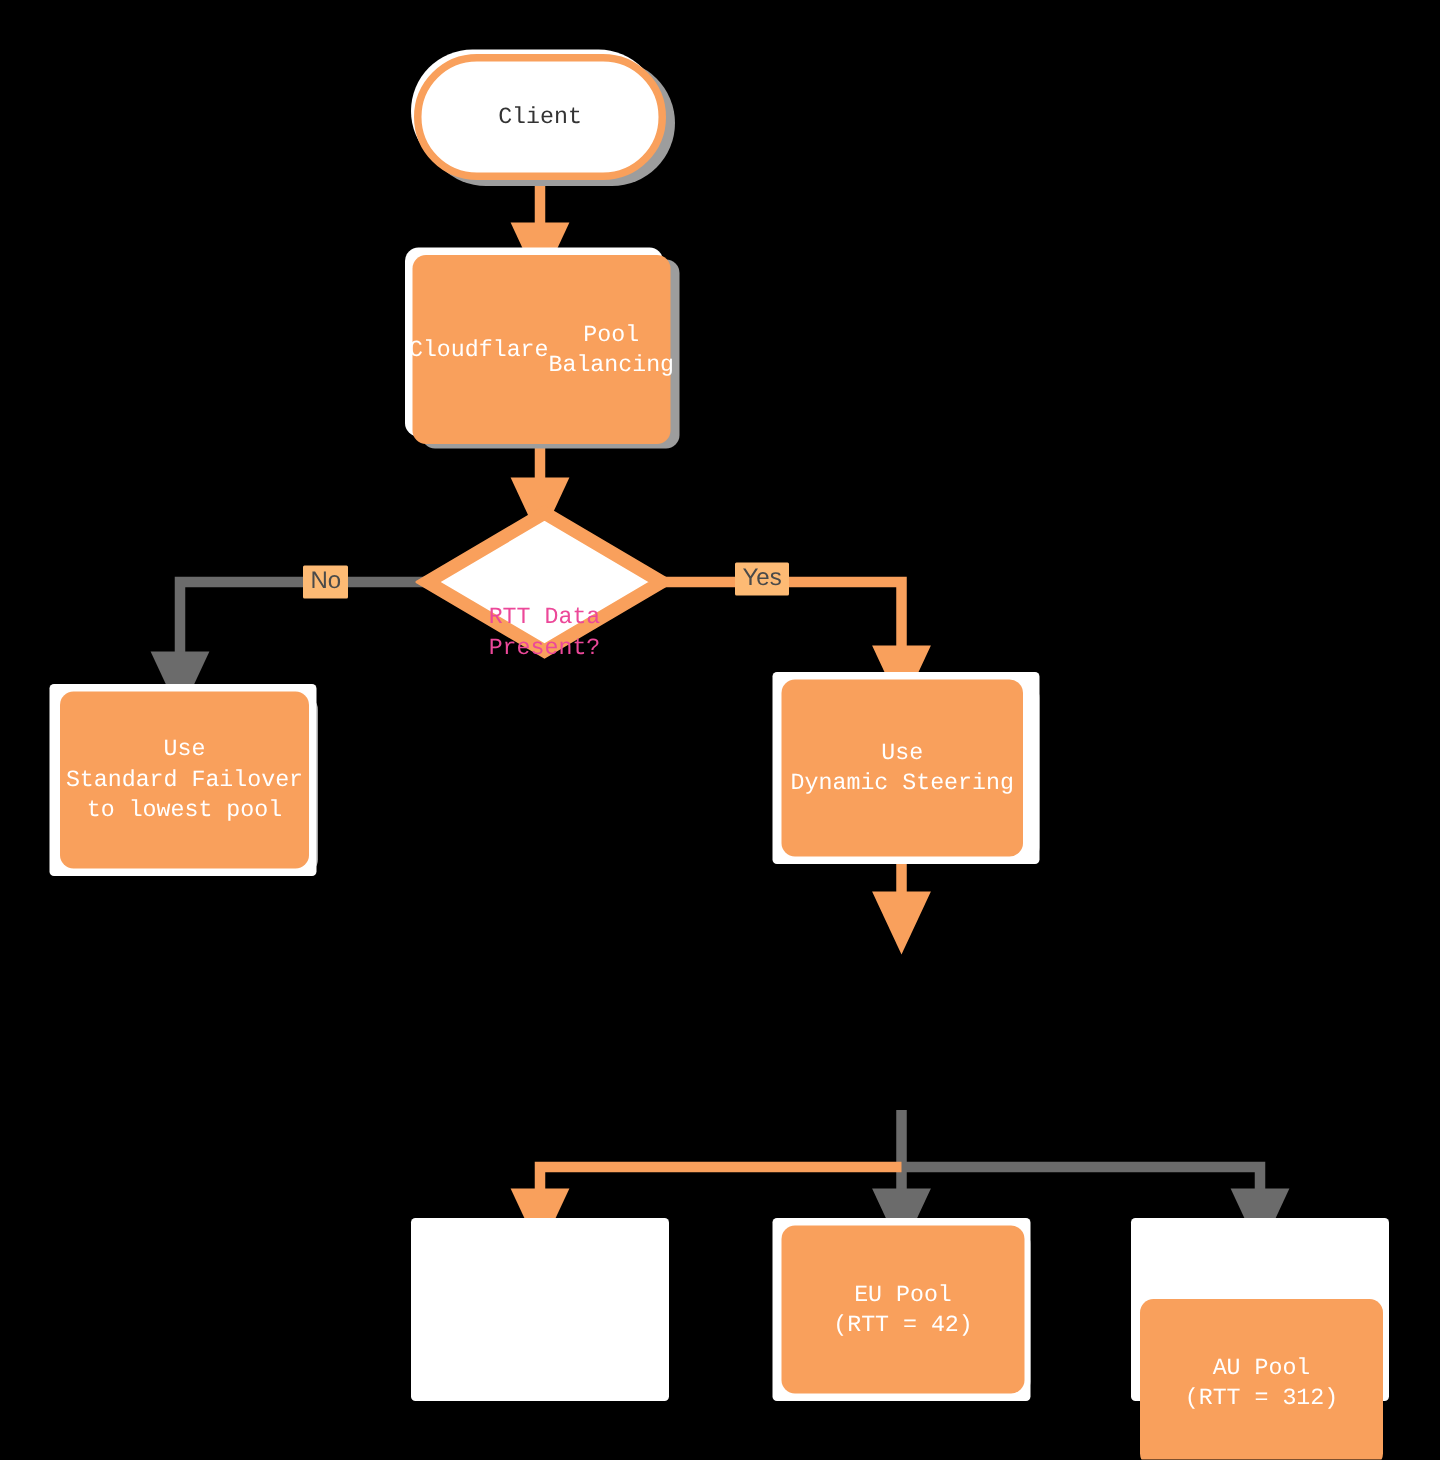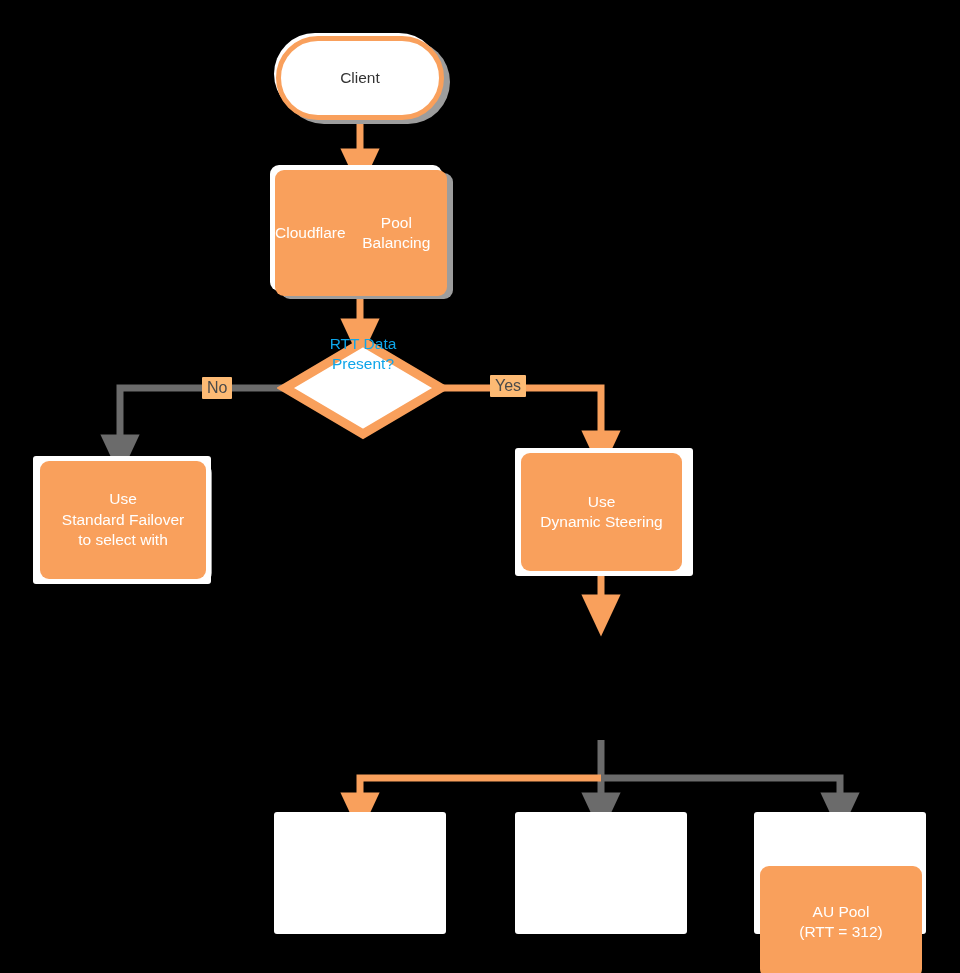--- a/index.html
+++ b/index.html
@@ -80,29 +80,29 @@
     width: 100%;
     height: 100%;
   }
   .node-decision-label {
     position: absolute;
     left: 0; top: 0;
     width: 100%;
     height: 100%;
     display: flex;
     align-items: center;
-    justify-content: flex-start;
+    justify-content: flex-end;
     text-align: center;
-    color: #0ea5e9;
+    color: #ec4899;
     font-size: 15.5px;
     line-height: 1.32;
     z-index: 2;
   }
 
-  .nlabel { display: block; }
+  .nlabel { display: block; font-family: Liberation Mono, monospace; }
   .nlabel b { font-weight: bold; }
 
   
   .edge-label {
     position: absolute;
     background: #fdba74;
     color: #4a4a4a;
     font-size: 16px;
     padding: 2px 5px;
     border-radius: 1px;
@@ -169,36 +169,40 @@
       <span class="nlabel">RTT Data</span>
       <span class="nlabel">Present?</span>
     </div>
   </div>
 
   <div class="shadowplate" style="left:46px; top:464px; width:166px; height:118px; border-radius:9px;"></div>
   <div class="plate" style="left:33px; top:456px; width:178px; height:128px; border-radius:3px;"></div>
   <div class="node node-process" style="left:40px; top:461px; width:166px; height:118px; flex-direction:column;">
     <span class="nlabel">Use</span>
     <span class="nlabel">Standard Failover</span>
-    <span class="nlabel">to select with</span>
+    <span class="nlabel">to lowest pool</span>
   </div>
 
   <div class="shadowplate" style="left:527px; top:456px; width:166px; height:118px; border-radius:9px;"></div>
   <div class="plate" style="left:515px; top:448px; width:178px; height:128px; border-radius:3px;"></div>
   <div class="node node-process" style="left:521px; top:453px; width:161px; height:118px; flex-direction:column;">
     <span class="nlabel">Use</span>
     <span class="nlabel">Dynamic Steering</span>
   </div>
 
 
   <div class="shadowplate" style="left:286px; top:822px; width:160px; height:110px; border-radius:9px;"></div>
   <div class="plate" style="left:274px; top:812px; width:172px; height:122px; border-radius:3px;"></div>
 
   <div class="shadowplate" style="left:527px; top:820px; width:160px; height:110px; border-radius:9px;"></div>
   <div class="plate" style="left:515px; top:812px; width:172px; height:122px; border-radius:3px;"></div>
+  <div class="node node-process" style="left:521px; top:817px; width:162px; height:112px; flex-direction:column;">
+    <span class="nlabel">EU Pool</span>
+    <span class="nlabel">(RTT = 42)</span>
+  </div>
 
   <div class="shadowplate" style="left:766px; top:820px; width:160px; height:110px; border-radius:9px;"></div>
   <div class="plate" style="left:754px; top:812px; width:172px; height:122px; border-radius:3px;"></div>
   <div class="node node-process" style="left:760px; top:866px; width:162px; height:112px; flex-direction:column;">
     <span class="nlabel">AU Pool</span>
     <span class="nlabel">(RTT = 312)</span>
   </div>
 
 </div>
 

